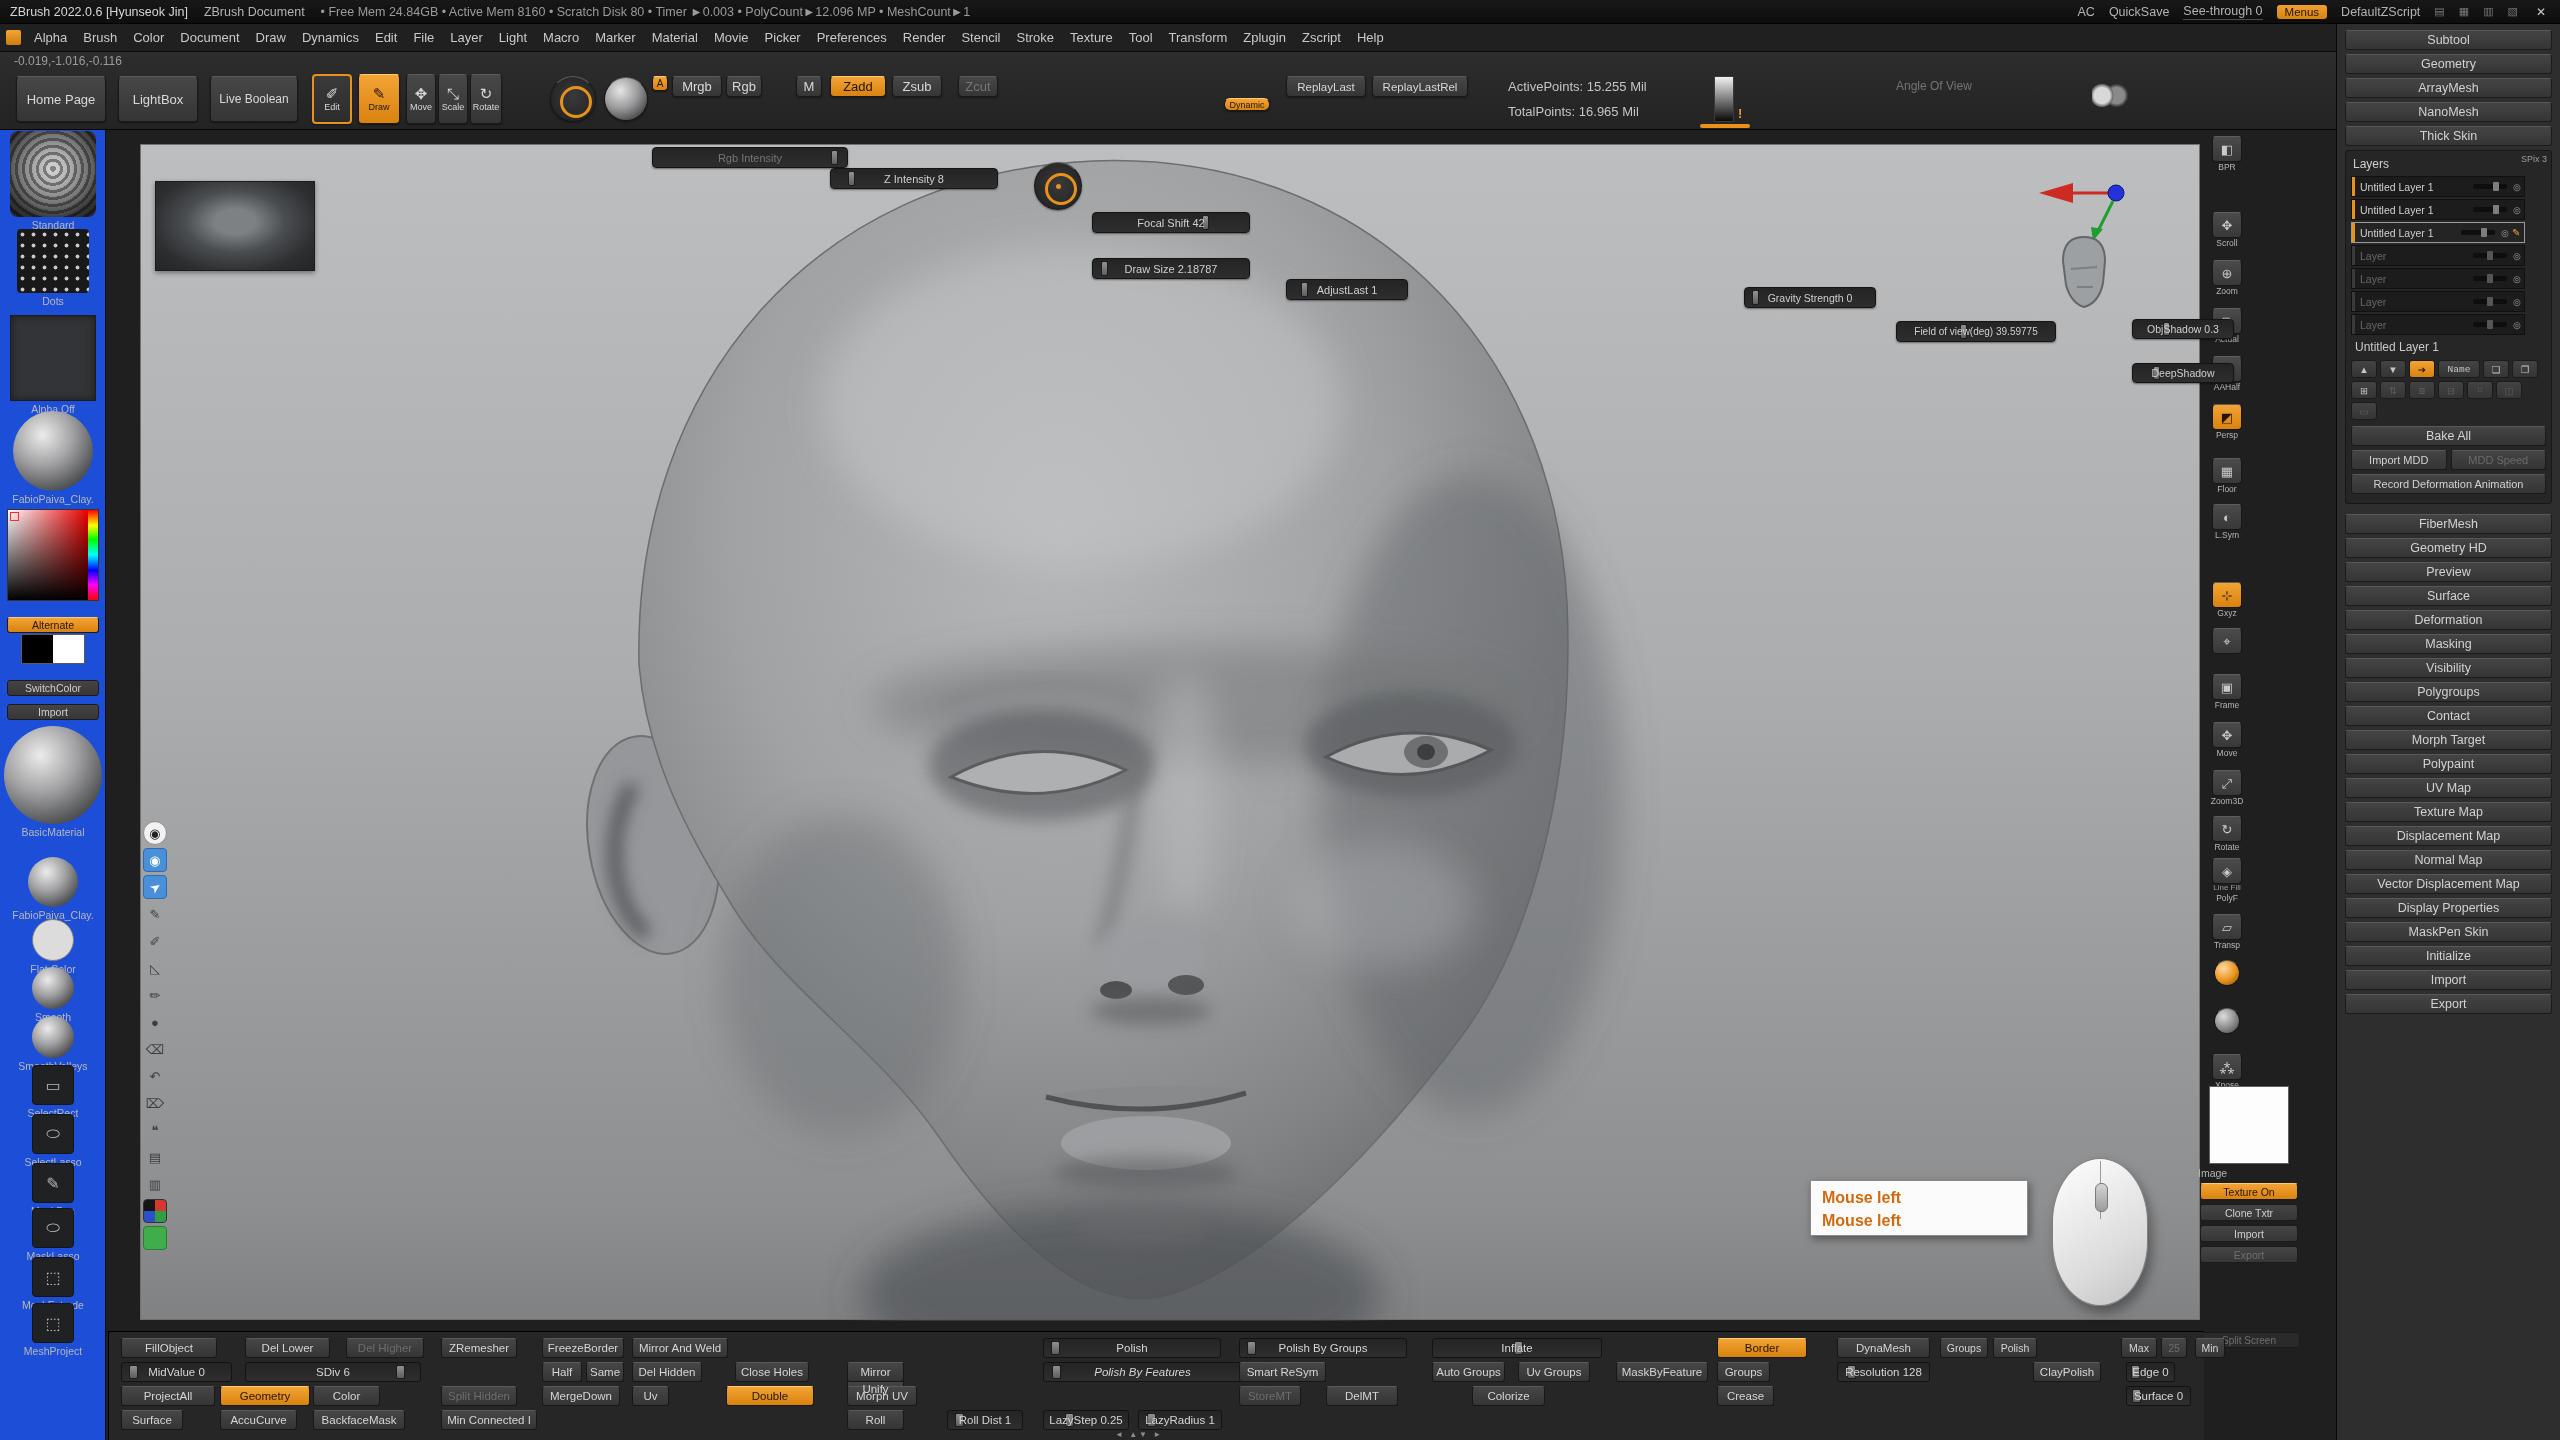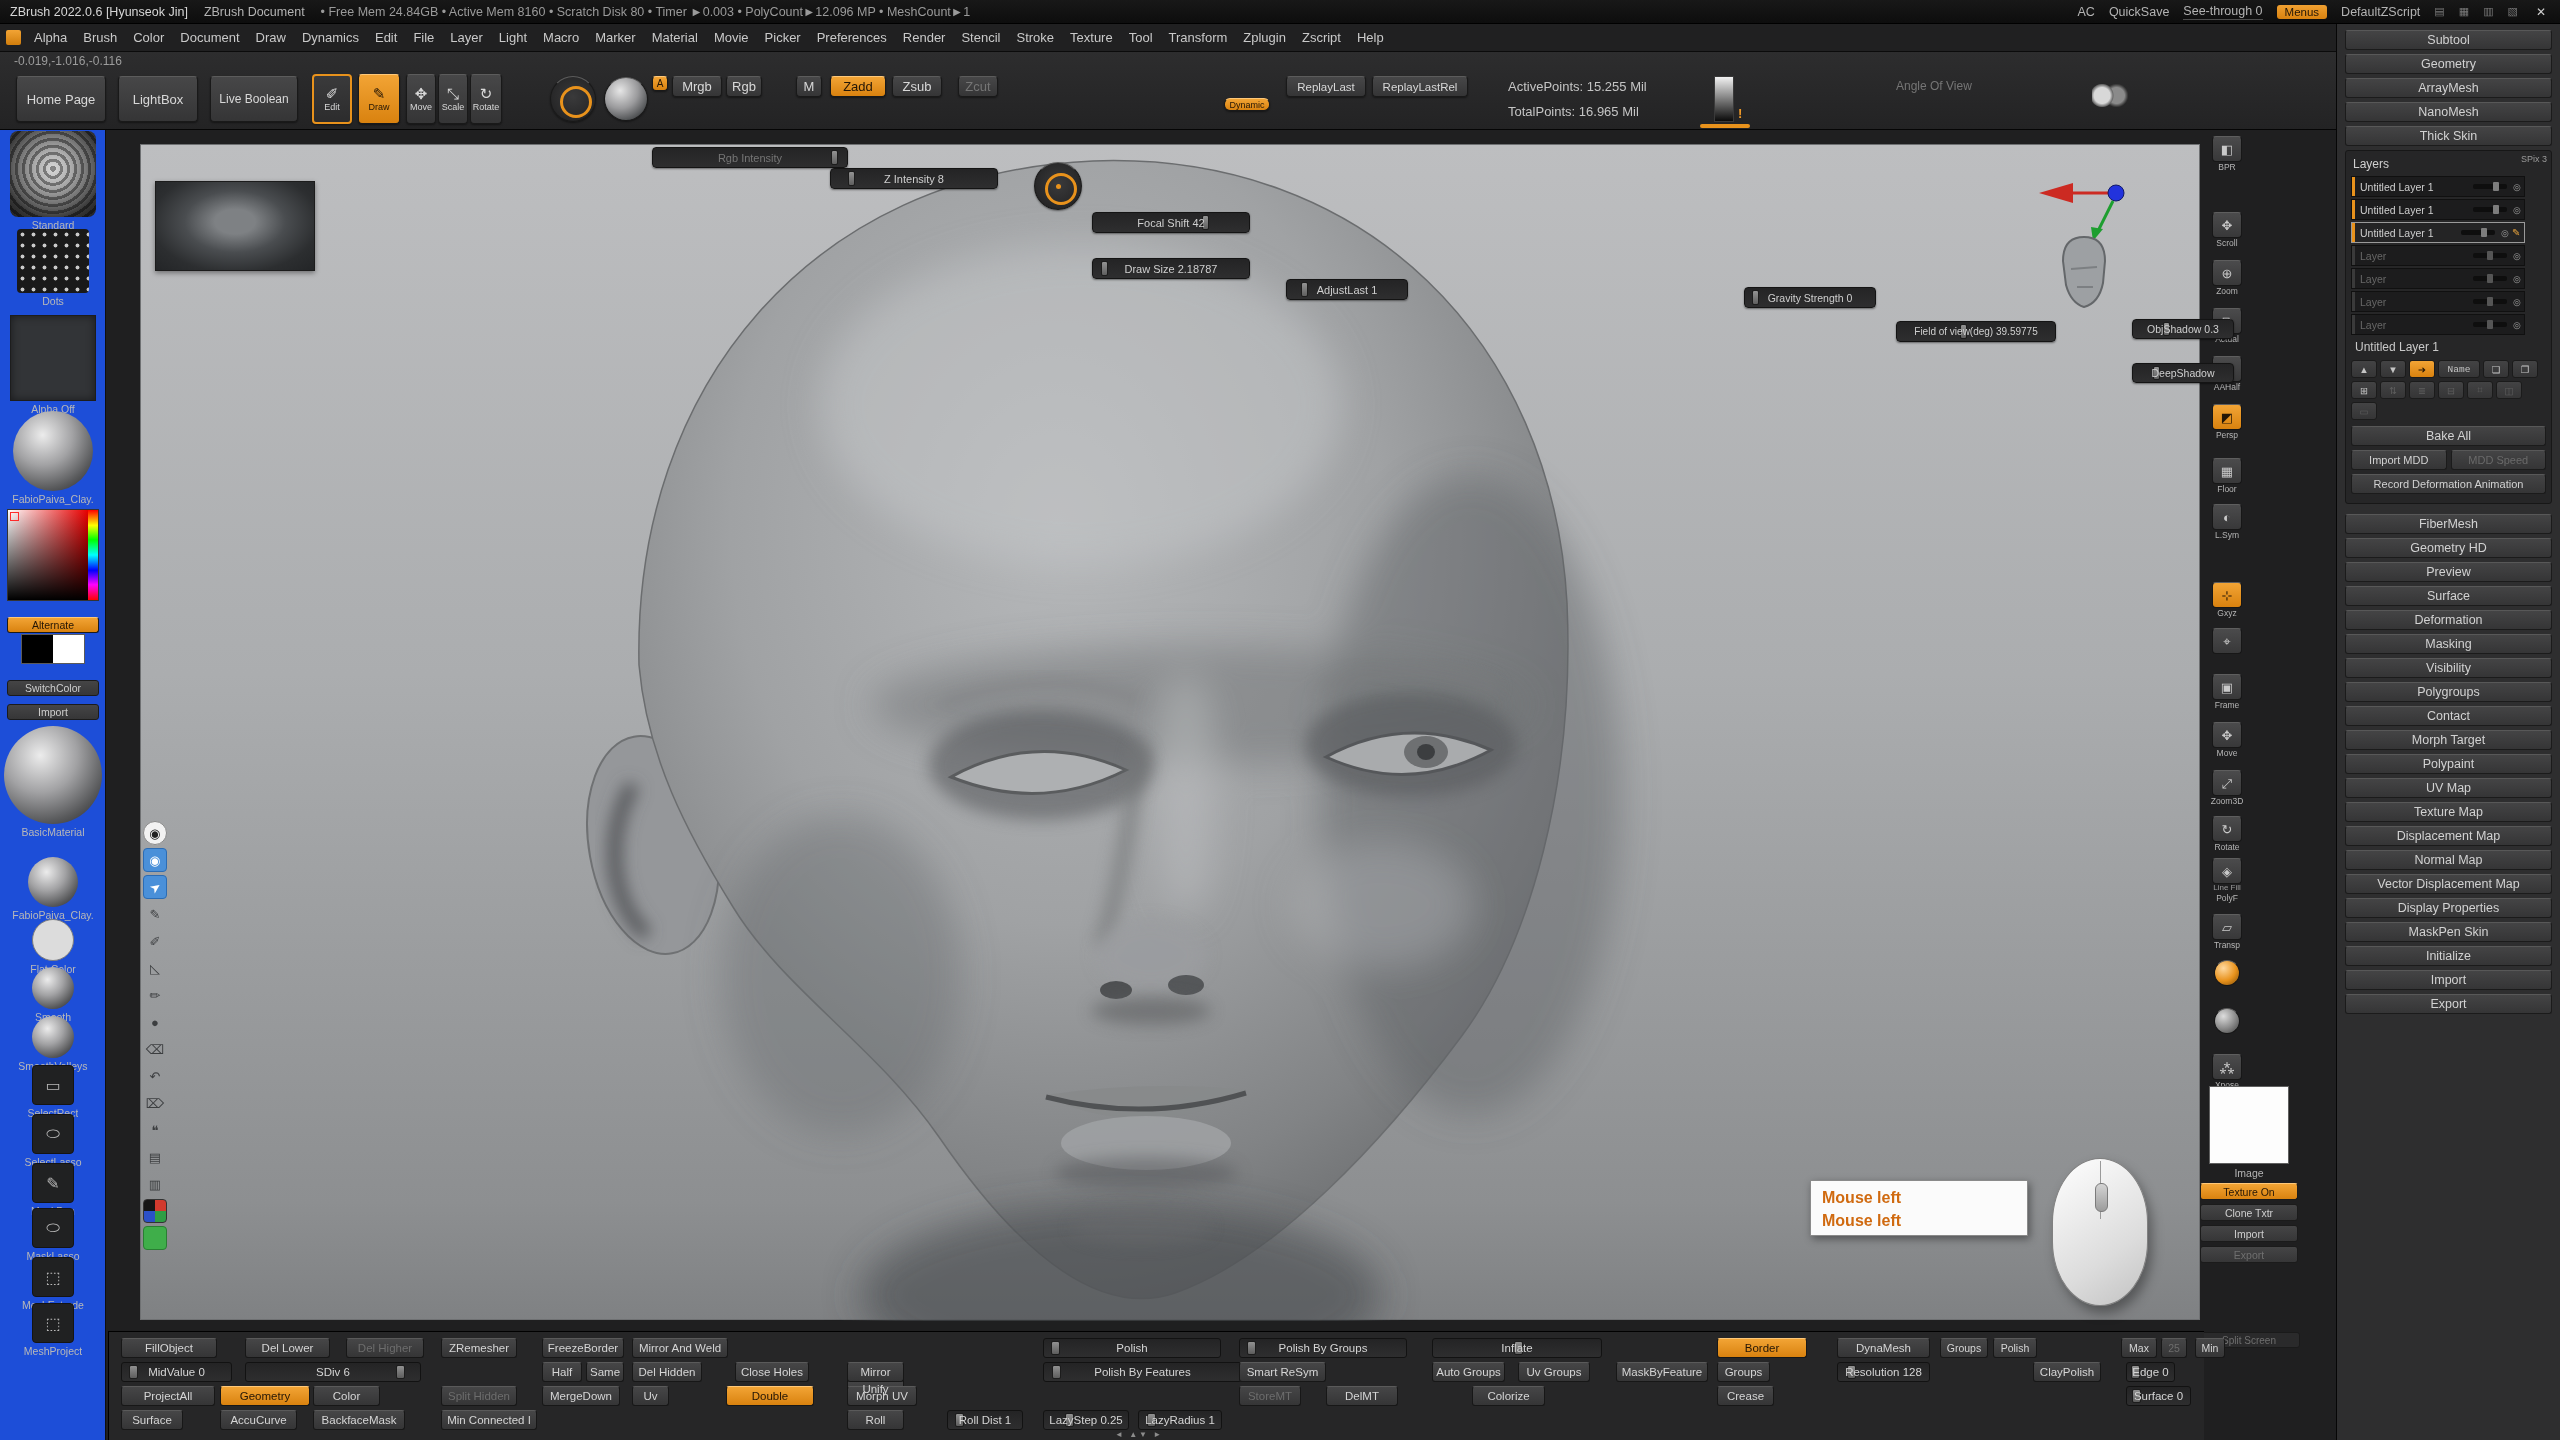--- a/index.html
+++ b/index.html
@@ -117,21 +117,21 @@
   .rs-item{position:absolute;left:0;width:46px;text-align:center}
   .rs-ico{width:30px;height:26px;margin:0 auto;background:linear-gradient(#4b4b4c,#383839);border:1px solid #171717;
     border-top-color:#5e5e5e;border-radius:4px;color:#c9c9c9;font-size:13px;line-height:25px;overflow:hidden}
   .rs-item.on .rs-ico{background:linear-gradient(#f2a435,#d9820f);color:#241606}
   .rs-item.sphere .rs-ico{border-radius:50%;width:26px;height:26px;background:radial-gradient(circle at 35% 30%,#ddd,#888 55%,#3e3e3e);color:transparent}
   .rs-item.sphere.on .rs-ico{background:radial-gradient(circle at 35% 30%,#ffd9a0,#e8921c 55%,#7a4a08)}
   .rs-label{font-size:8.5px;color:#b5b5b5;margin-top:1px;line-height:1.1}
   .rs-sub{font-size:8px;color:#9a9a9a;line-height:1.1}
 
   
-  .texture-panel{position:absolute;left:2198px;top:1086px;width:102px;z-index:25;text-align:center}
+  .texture-panel{position:absolute;left:2198px;top:1086px;width:102px;z-index:25;}
   .tex-thumb{width:80px;height:78px;margin:0 auto;background:#fdfdfd;border:1px solid #5f5f5f}
   .tex-label{font-size:10.5px;color:#b5b5b5;margin-top:3px}
   .tex-btn{height:17px;margin:4px 2px 0 2px;background:linear-gradient(#454546,#363637);border:1px solid #1b1b1b;
     border-radius:3px;font-size:10.5px;color:#cfcfcf;display:flex;align-items:center;justify-content:center}
   .tex-btn.orange{background:linear-gradient(#f2a435,#d9820f);color:#241606}
   .tex-btn.dim{color:#6f6f6f}
   .split-screen{position:absolute;left:2198px;top:1332px;width:102px;height:16px;font-size:10px;color:#6f6f6f;
     display:flex;align-items:center;justify-content:center;background:#2a2a2b;border:1px solid #1a1a1a;border-radius:3px;z-index:25}
 
   
@@ -860,21 +860,21 @@
         </div>
         <div class="bb" style="left: 523px; width: 70px;">
           <span class="sl-label">Del Hidden</span>
         </div>
         <div class="bb" style="left: 626px; width: 74px;">
           <span class="sl-label">Close Holes</span>
         </div>
         <div class="bb" style="left: 738px; width: 57px;">
           <span class="sl-label">Mirror</span>
         </div>
-        <div class="bb slider" style="left: 934px; width: 199px; --hp: 4%;">
+        <div class="bb slider" style="left: 934px; width: 199px; font-style: italic; --hp: 4%;">
           <span class="sl-label">Polish By Features</span>
         </div>
         <div class="bb" style="left: 1130px; width: 87px;">
           <span class="sl-label">Smart ReSym</span>
         </div>
         <div class="bb" style="left: 1323px; width: 73px;">
           <span class="sl-label">Auto Groups</span>
         </div>
         <div class="bb" style="left: 1409px; width: 72px;">
           <span class="sl-label">Uv Groups</span>

